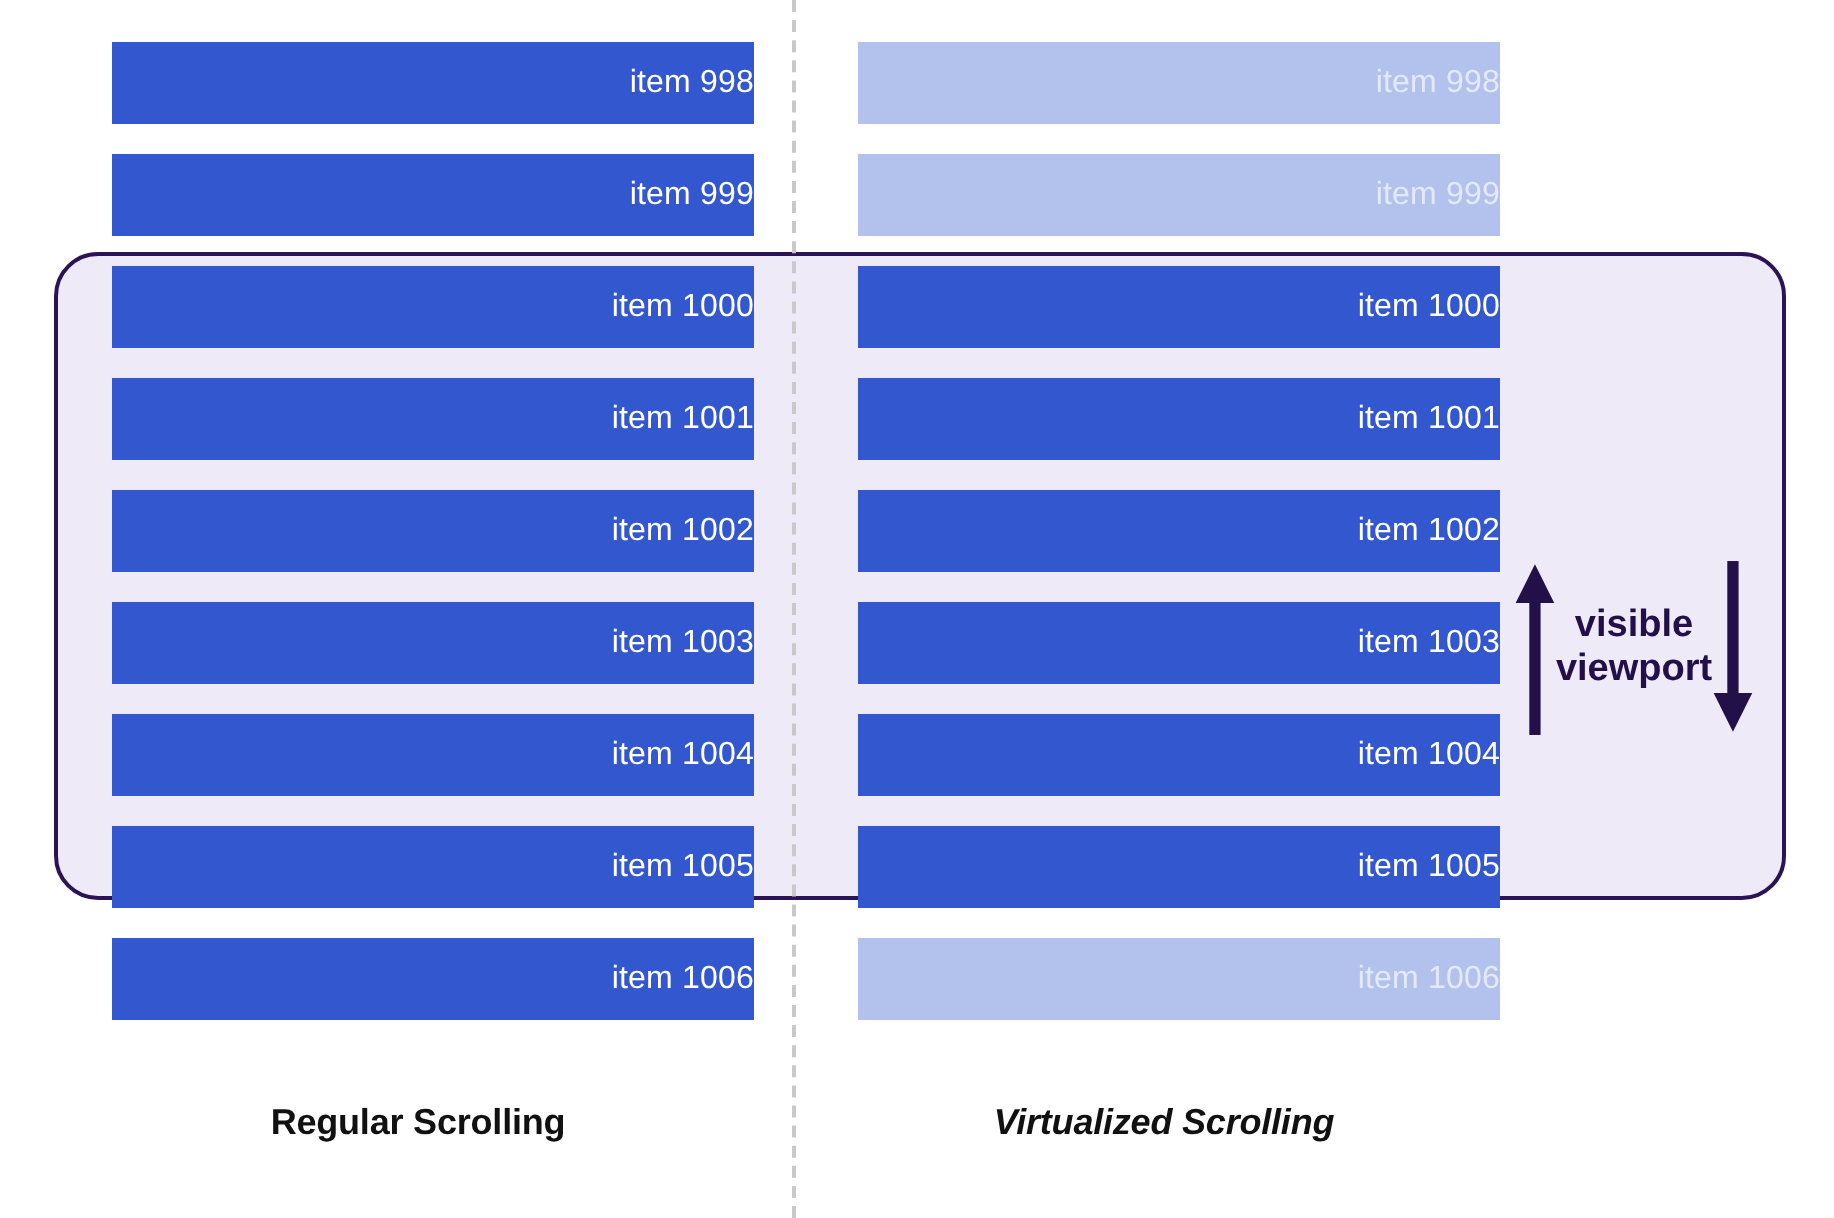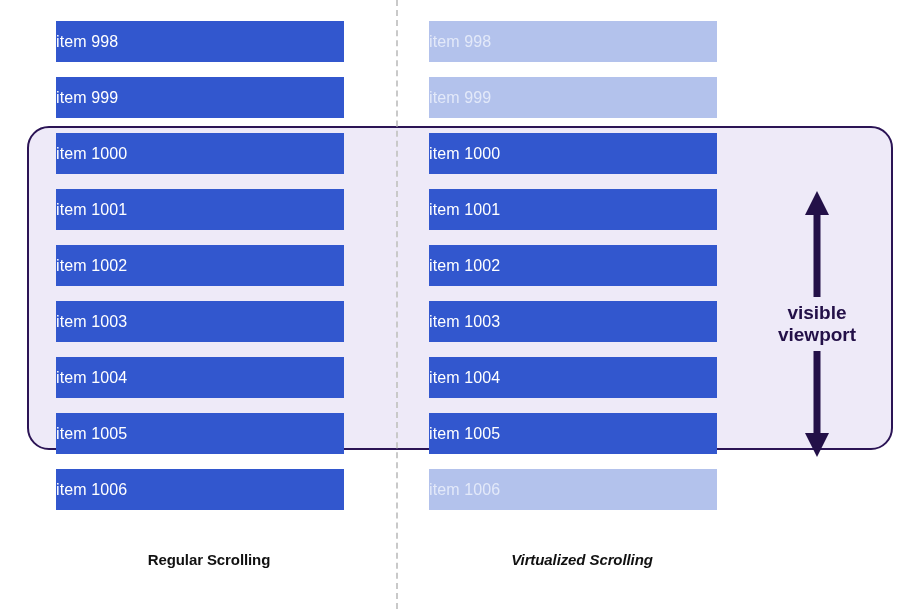--- a/index.html
+++ b/index.html
@@ -49,24 +49,24 @@
     position: absolute;
     top: 0;
     z-index: 3;
   }
   #column-regular { left: 56px; width: 306px; }
   #column-virtualized { left: 429px; width: 306px; }
 
   .item {
     position: absolute;
     left: 0;
-    width: 288px;
+    width: 321px;
     height: 41px;
     line-height: 41px;
-    text-align: left;
+    text-align: right;
     font-size: 16px;
     letter-spacing: 0.1px;
     color: #ffffff;
     box-sizing: border-box;
     white-space: nowrap;
   }
   .item.solid {
     background: #3257ce;
     color: #ffffff;
   }
@@ -77,21 +77,20 @@
 
   
   #viewport-annotation {
     position: absolute;
     left: 757px;
     top: 126px;
     width: 120px;
     height: 396px;
     z-index: 4;
     display: flex;
-    flex-direction: column;
     align-items: center;
     justify-content: center;
   }
   #arrow-up-icon, #arrow-down-icon {
     width: 26px;
     height: 108px;
     display: block;
   }
   #viewport-label {
     font-size: 19px;
@@ -100,21 +99,21 @@
     text-align: center;
     line-height: 1.18;
     margin: 5px 0;
     white-space: pre-line;
   }
 
   
   .caption {
     position: absolute;
     top: 551px;
-    font-size: 15px;
+    font-size: 18px;
     font-weight: bold;
     color: #111111;
     text-align: center;
     letter-spacing: -0.1px;
     white-space: nowrap;
     z-index: 4;
   }
   #caption-regular { left: 56px; width: 306px; }
   #caption-virtualized { left: 429px; width: 306px; font-style: italic; }
 </style>

